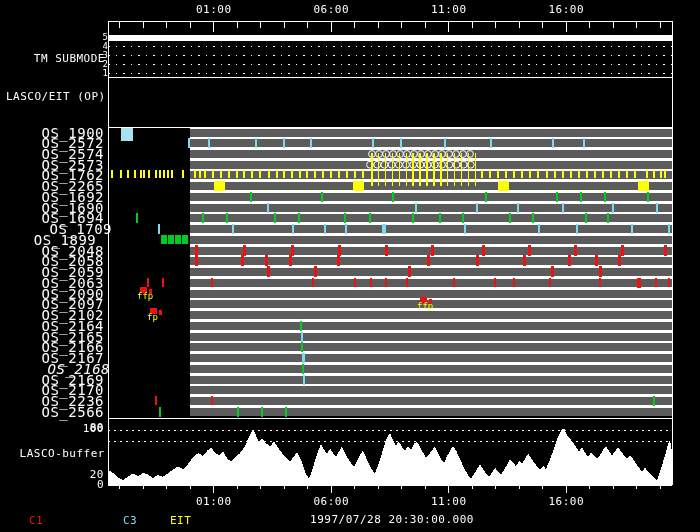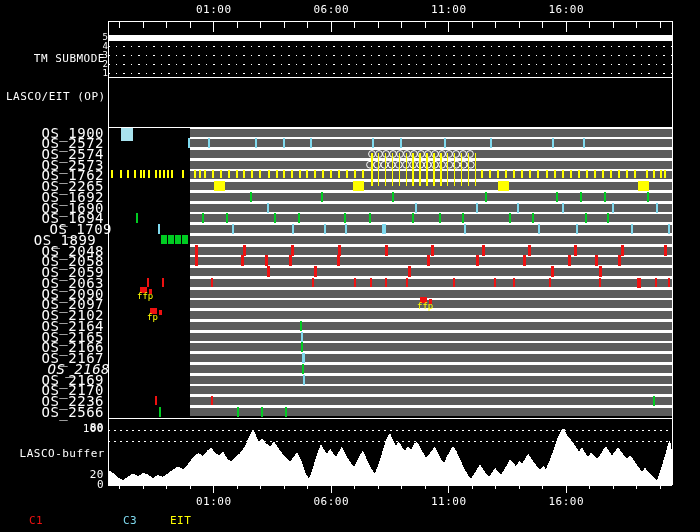--- a/index.html
+++ b/index.html
@@ -362,20 +362,21 @@
       <rect x="261" y="406.75925925925924" width="2" height="10" fill="#00cc22"></rect>
       <rect x="285" y="406.75925925925924" width="2" height="10" fill="#00cc22"></rect>
       <line x1="108" y1="430" x2="672" y2="430" stroke="#ffffff" stroke-width="1" stroke-dasharray="1.5 4.5"></line>
       <line x1="108" y1="441" x2="672" y2="441" stroke="#ffffff" stroke-width="1" stroke-dasharray="1.5 4.5"></line>
       <polygon points="108,485 108,469.6 113,472.9 118,477.3 123,480.1 128,476.8 133,473.4 138,476.2 143,472.9 148,474.6 153,477.9 158,475.1 163,476.8 168,473.4 173,469.6 178,466.3 183,469.1 188,464.1 193,457.5 198,453.1 203,455.9 207,450.9 211,447.6 215,452.6 219,455.3 223,451.4 227,458.1 231,461.9 235,457.5 240,453.1 245,446.5 249,436.6 253,429.4 256,435.5 259,441.6 262,438.8 266,443.2 270,446.5 274,441.6 278,447.6 282,453.1 286,457.5 290,461.9 294,456.4 297,452.0 300,457.5 303,465.2 306,474.0 309,478.4 312,470.7 315,460.8 318,450.9 321,444.3 324,449.8 327,453.6 330,448.7 333,453.1 336,456.9 339,451.4 342,446.5 345,453.1 348,458.6 351,463.0 354,466.9 357,460.8 360,454.8 363,450.4 366,457.5 369,464.1 372,469.6 375,473.4 378,465.2 381,456.4 384,446.5 387,437.7 390,432.8 393,440.4 396,445.4 399,441.6 402,447.1 405,450.9 408,445.9 411,449.8 414,443.8 417,441.6 420,447.1 423,452.6 426,457.5 429,454.2 432,450.4 435,446.5 438,452.6 441,459.1 444,463.0 447,456.4 450,450.9 453,445.9 456,450.4 459,456.9 462,463.6 465,469.6 468,475.1 471,478.4 474,474.0 477,469.1 480,464.6 483,469.1 486,473.4 489,476.8 492,472.4 495,467.9 498,471.3 501,474.6 504,470.1 507,464.6 510,459.1 513,462.4 516,466.3 519,460.8 522,463.6 525,459.1 528,453.6 531,458.1 534,462.4 537,466.3 540,470.1 543,465.8 546,469.1 549,461.9 552,454.2 555,445.4 558,436.6 561,430.6 564,428.4 567,434.9 570,438.8 573,442.6 576,447.1 579,451.4 582,447.1 585,452.6 588,456.9 591,452.6 594,455.3 597,459.1 600,455.3 603,449.8 606,445.9 609,451.4 612,455.3 615,451.4 618,447.1 621,451.4 624,455.3 627,459.1 630,455.3 633,459.1 636,463.6 639,467.9 642,471.3 645,467.9 648,471.3 651,474.6 654,477.9 657,480.1 660,471.8 663,461.9 666,452.0 668,444.3 670,439.9 671,445.4 672,453.1 672,485" fill="#ffffff"></polygon>
     </svg>
 
   <div class="lbl r" style="left:10px;top:52px;width:95px;">TM SUBMODE</div>
   <div class="lbl r" style="left:6px;top:90px;width:99px;">LASCO/EIT (OP)</div>
   <div class="lbl r" style="left:6px;top:447px;width:99px;">LASCO-buffer</div>
+  <div class="lbl c" style="left:392px;top:513px;">1997/07/28 20:30:00.000</div>
 <div class="lbl c" style="left: 213.75px; top: 3px;">01:00</div>
     <div class="lbl c" style="left: 213.75px; top: 495px;">01:00</div>
     <div class="lbl c" style="left: 331.25px; top: 3px;">06:00</div>
     <div class="lbl c" style="left: 331.25px; top: 495px;">06:00</div>
     <div class="lbl c" style="left: 448.75px; top: 3px;">11:00</div>
     <div class="lbl c" style="left: 448.75px; top: 495px;">11:00</div>
     <div class="lbl c" style="left: 566.25px; top: 3px;">16:00</div>
     <div class="lbl c" style="left: 566.25px; top: 495px;">16:00</div>
     <div class="lbl sm r" style="left: 96px; top: 32px; width: 12px;">5</div>
     <div class="lbl sm r" style="left: 96px; top: 41px; width: 12px;">4</div>

